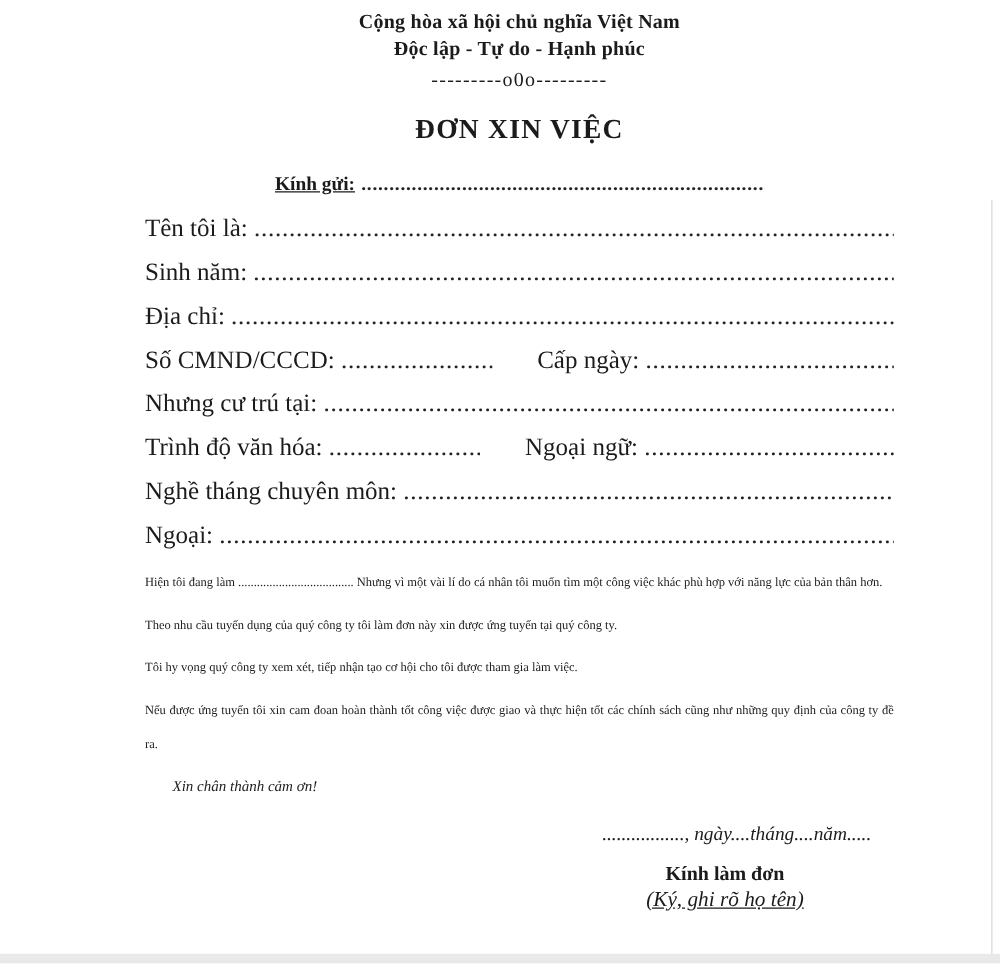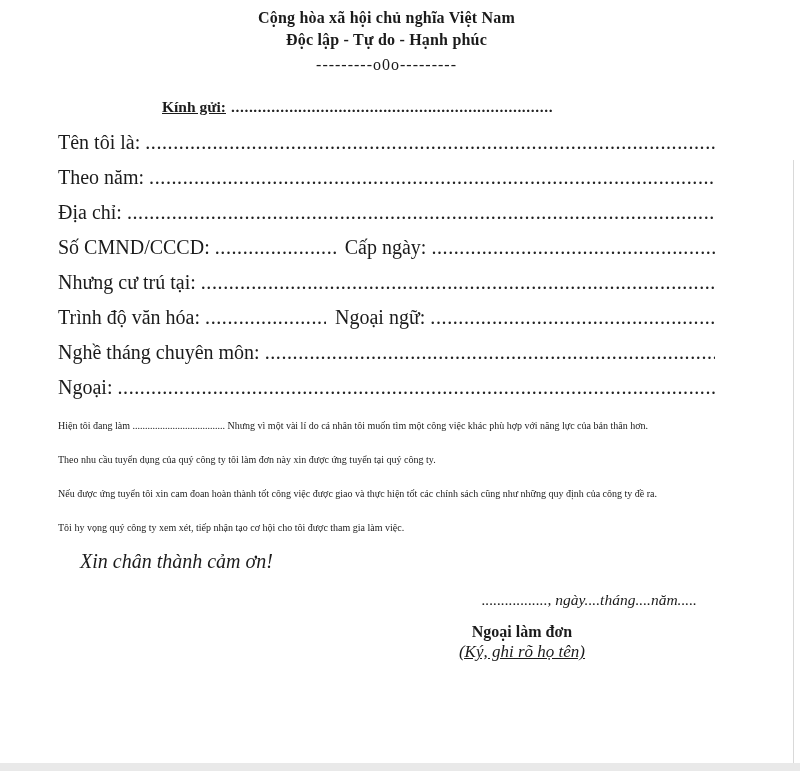--- a/index.html
+++ b/index.html
@@ -7,21 +7,21 @@
   .page {
     position: relative;
     width: 800px;
     height: 771px;
     background: #ffffff;
     font-family: "Liberation Serif", "DejaVu Serif", serif;
     color: #1b1b1b;
     overflow: hidden;
   }
   .content {
-    padding: 7px 85px 0 58px; 
+    padding: 7px 85px 0 116px; 
   }
 
   
   .doc-header { text-align: center; }
   .motto-line1, .motto-line2 {
     font-weight: bold;
     font-size: 16px;
     line-height: 22px;
     letter-spacing: 0.2px;
   }
@@ -59,41 +59,41 @@
 
   
   .fields { margin-top: 15px; font-size: 20px; }
   .field-row {
     display: flex;
     align-items: baseline;
     line-height: 20px;
     margin-bottom: 15px;
   }
   .flabel { white-space: nowrap; padding-right: 5px; }
-  .flabel.second { padding-left: 9px; }
+  .flabel.second { padding-left: 9px; margin-left: 27px; }
   .dotfill {
     flex: 1 1 0;
     overflow: hidden;
     white-space: nowrap;
     letter-spacing: 0.6px;
     color: #222222;
   }
   .dotfill.fixed { flex: 0 0 121px; }
 
   
   .body-paragraphs { margin-top: 5px; }
   .para {
     font-size: 10px;
     line-height: 27px;
     text-align: justify;
     margin-bottom: 7px;
   }
   .closing {
     font-style: italic;
-    font-size: 20px;
+    font-size: 12px;
     line-height: 27px;
     margin-top: 7px;
     padding-left: 22px;
   }
 
   
   .date-line {
     font-style: italic;
     font-size: 15.5px;
     line-height: 20px;
@@ -137,36 +137,37 @@
 </head>
 <body>
 
 <div class="page">
   <div class="content">
 
     <div class="doc-header">
       <div class="motto-line1">Cộng hòa xã hội chủ nghĩa Việt Nam</div>
       <div class="motto-line2">Độc lập - Tự do - Hạnh phúc</div>
       <div class="divider">---------o0o---------</div>
+      <div class="doc-title">ĐƠN XIN VIỆC</div>
     </div>
 
     <div class="recipient-row">
       <span class="recipient-label">Kính gửi:</span>
       <span class="dotfill">........................................................................................................................................................................................................................................................</span>
     </div>
 
     <div class="fields">
 
       <div class="field-row">
         <span class="flabel">Tên tôi là:</span>
         <span class="dotfill">........................................................................................................................................................................................................................................................</span>
       </div>
 
       <div class="field-row">
-        <span class="flabel">Theo năm:</span>
+        <span class="flabel">Sinh năm:</span>
         <span class="dotfill">........................................................................................................................................................................................................................................................</span>
       </div>
 
       <div class="field-row">
         <span class="flabel">Địa chỉ:</span>
         <span class="dotfill">........................................................................................................................................................................................................................................................</span>
       </div>
 
       <div class="field-row">
         <span class="flabel">Số CMND/CCCD:</span>
@@ -195,28 +196,28 @@
       <div class="field-row">
         <span class="flabel">Ngoại:</span>
         <span class="dotfill">........................................................................................................................................................................................................................................................</span>
       </div>
 
     </div>
 
     <div class="body-paragraphs">
       <p class="para">Hiện tôi đang làm ..................................... Nhưng vì một vài lí do cá nhân tôi muốn tìm một công việc khác phù hợp với năng lực của bản thân hơn.</p>
       <p class="para">Theo nhu cầu tuyển dụng của quý công ty tôi làm đơn này xin được ứng tuyển tại quý công ty.</p>
+      <p class="para">Tôi hy vọng quý công ty xem xét, tiếp nhận tạo cơ hội cho tôi được tham gia làm việc.</p>
       <p class="para">Nếu được ứng tuyển tôi xin cam đoan hoàn thành tốt công việc được giao và thực hiện tốt các chính sách cũng như những quy định của công ty đề ra.</p>
-      <p class="para">Tôi hy vọng quý công ty xem xét, tiếp nhận tạo cơ hội cho tôi được tham gia làm việc.</p>
       <p class="closing">Xin chân thành cảm ơn!</p>
     </div>
 
     <div class="date-line">................., ngày....tháng....năm.....</div>
     <div class="sig-block">
-      <div class="sig-role">Ngoại làm đơn</div>
+      <div class="sig-role">Kính làm đơn</div>
       <div class="sig-note">(Ký, ghi rõ họ tên)</div>
     </div>
 
   </div>
 
   <div class="scan-right-line"></div>
   <div class="scan-bottom-strip"></div>
 </div>
 
 </body></html>

